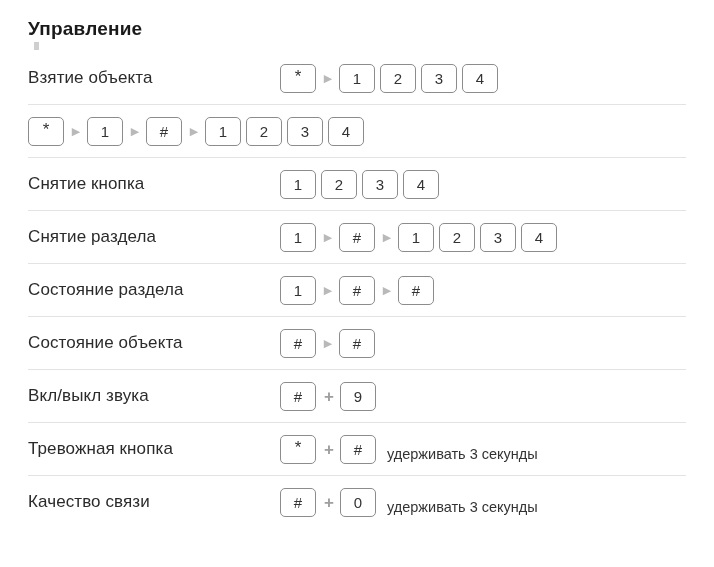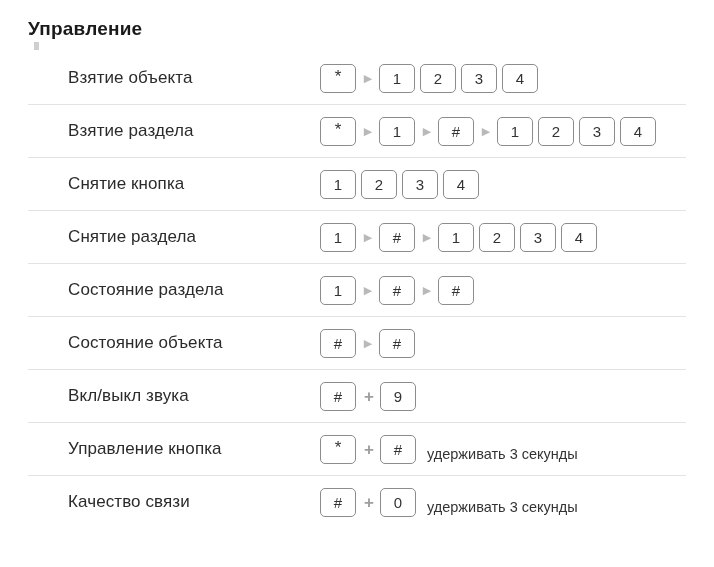--- a/index.html
+++ b/index.html
@@ -40,21 +40,20 @@
   }
   .row:last-child {
     border-bottom: none;
   }
   .row-label {
     width: 252px;
     flex: 0 0 252px;
     font-size: 17px;
     color: #2b2b2b;
     letter-spacing: 0.1px;
-    margin-left: 40px;
   }
   .row-keys {
     display: flex;
     align-items: center;
     flex: 1 1 auto;
     flex-wrap: nowrap;
   }
   .key {
     display: inline-flex;
     align-items: center;
@@ -120,21 +119,20 @@
         <div class="row-keys">
           <span class="key star">*</span>
           <span class="sep">▶</span>
           <span class="key">1</span>
           <span class="key">2</span>
           <span class="key">3</span>
           <span class="key">4</span>
         </div>
       </div>
       <div class="row">
-        <div class="row-label">Взятие раздела</div>
         <div class="row-keys">
           <span class="key star">*</span>
           <span class="sep">▶</span>
           <span class="key">1</span>
           <span class="sep">▶</span>
           <span class="key">#</span>
           <span class="sep">▶</span>
           <span class="key">1</span>
           <span class="key">2</span>
           <span class="key">3</span>
@@ -183,21 +181,21 @@
       </div>
       <div class="row">
         <div class="row-label">Вкл/выкл звука</div>
         <div class="row-keys">
           <span class="key">#</span>
           <span class="sep plus">+</span>
           <span class="key">9</span>
         </div>
       </div>
       <div class="row">
-        <div class="row-label">Управление кнопка</div>
+        <div class="row-label">Тревожная кнопка</div>
         <div class="row-keys">
           <span class="key star">*</span>
           <span class="sep plus">+</span>
           <span class="key">#</span>
           <span class="note">удерживать 3 секунды</span>
         </div>
       </div>
       <div class="row">
         <div class="row-label">Качество связи</div>
         <div class="row-keys">

